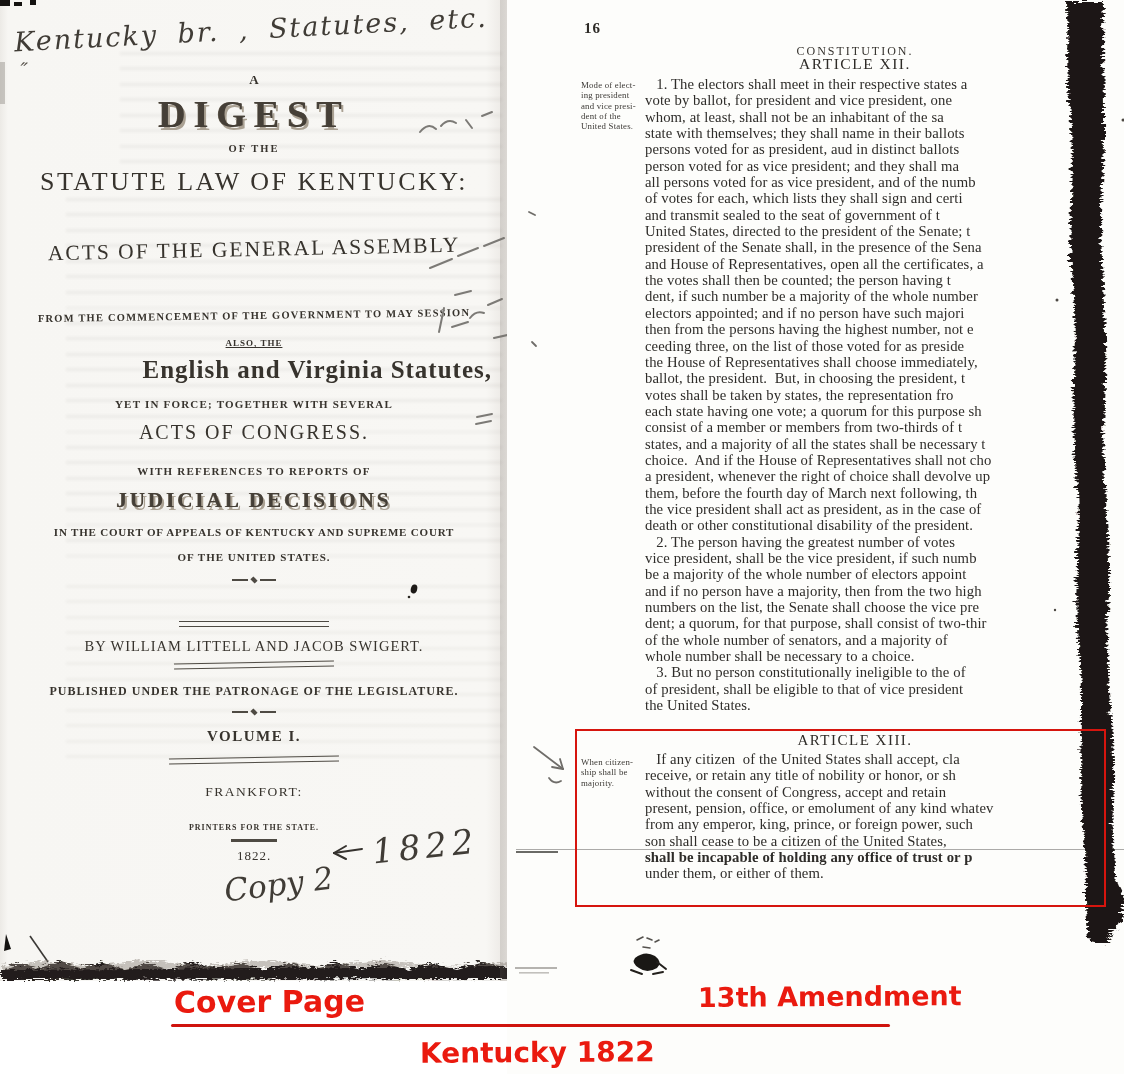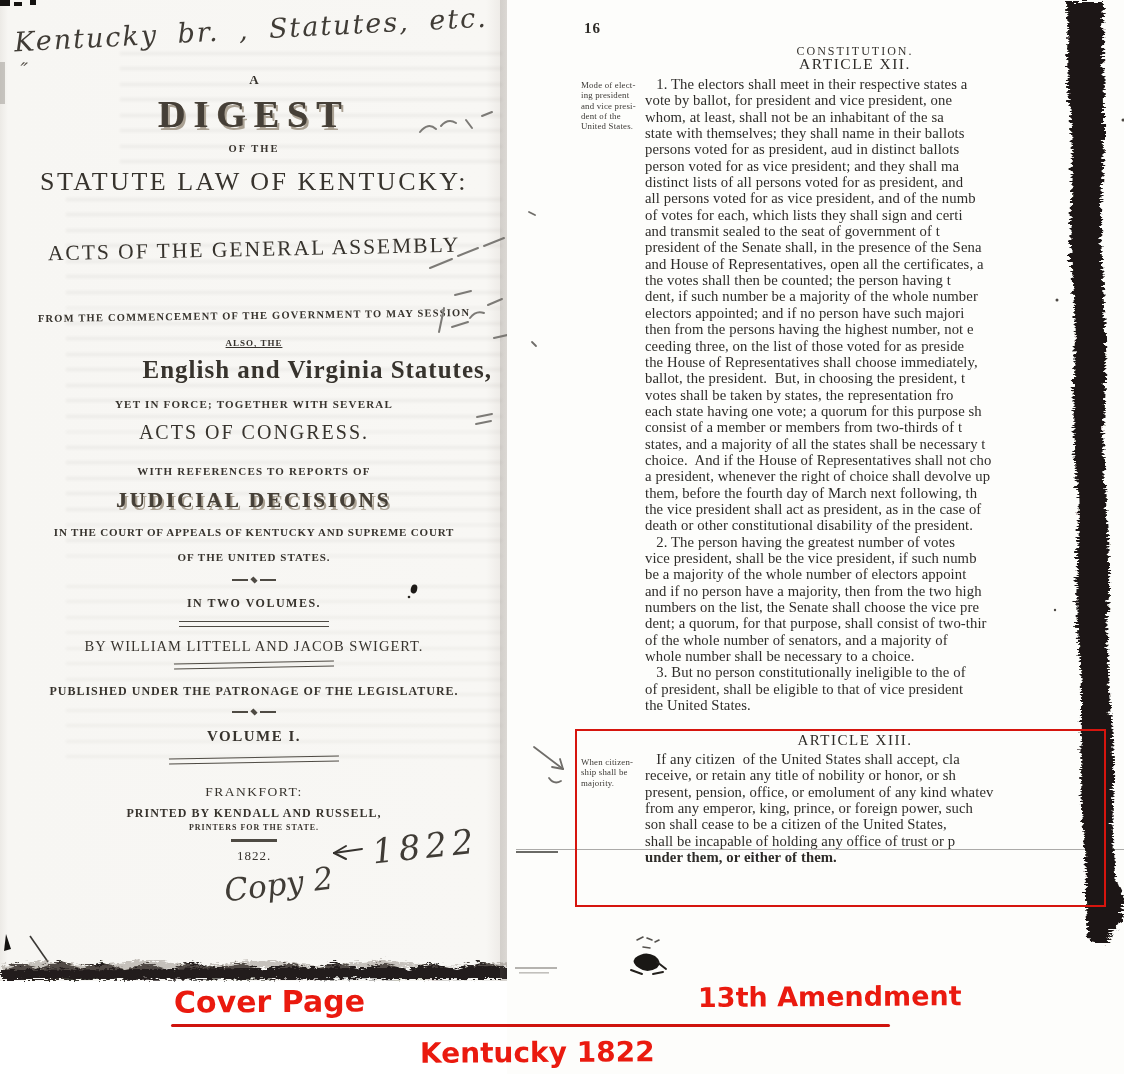--- a/index.html
+++ b/index.html
@@ -68,34 +68,32 @@
     <div class="cline shadowtype" style="top:488px;font-size:21px;letter-spacing:3px;">JUDICIAL DECISIONS</div>
     <div class="cline" style="top:526px;font-size:11px;font-weight:bold;letter-spacing:.8px;">IN THE COURT OF APPEALS OF KENTUCKY AND SUPREME COURT</div>
     <div class="cline" style="top:551px;font-size:11px;font-weight:bold;letter-spacing:1px;">OF THE UNITED STATES.</div>
 
     <div class="orn" style="left:224px;top:577px;width:60px;">
         <span class="bar"></span>
         <span class="dia"></span>
         <span class="bar"></span>
       </div>
 
-    <div class="cline" style="top:596px;font-size:12px;font-weight:bold;letter-spacing:1.5px;">IN TWO VOLUMES.</div>
     <div class="rule2" style="left:179px;top:621px;width:150px;"></div>
     <div class="cline" style="top:638px;font-size:14.5px;letter-spacing:1px;">BY WILLIAM LITTELL AND JACOB SWIGERT.</div>
     <div class="rule2" style="left:174px;top:662px;width:160px;transform:rotate(-1deg);"></div>
     <div class="cline" style="top:684px;font-size:12px;font-weight:bold;letter-spacing:1px;">PUBLISHED UNDER THE PATRONAGE OF THE LEGISLATURE.</div>
     <div class="orn" style="left:224px;top:709px;width:60px;">
         <span class="bar"></span>
         <span class="dia"></span>
         <span class="bar"></span>
       </div>
     <div class="cline" style="top:728px;font-size:15px;font-weight:bold;letter-spacing:1.5px;">VOLUME I.</div>
     <div class="rule2" style="left:169px;top:757px;width:170px;transform:rotate(-1deg);"></div>
     <div class="cline" style="top:784px;font-size:13.5px;letter-spacing:1.5px;">FRANKFORT:</div>
-    <div class="cline" style="top:806px;font-size:12px;font-weight:bold;letter-spacing:1px;">PRINTED BY KENDALL AND RUSSELL,</div>
     <div class="cline" style="top:823px;font-size:8px;font-weight:bold;letter-spacing:1px;">PRINTERS FOR THE STATE.</div>
     <div class="rule1" style="left:231px;top:839px;width:46px;"></div>
     <div class="cline" style="top:848px;font-size:13px;letter-spacing:1px;">1822.</div>
 
     <div class="abs hand" style="left:372px;top:826px;font-size:34px;letter-spacing:5px;transform:rotate(-6deg);">1822</div>
     <div class="abs hand" style="left:224px;top:866px;font-size:31px;transform:rotate(-7deg);">Copy 2</div>
 
     <svg class="abs" style="left:0;top:0;" width="508" height="981">
       <g stroke="#7c7a76" stroke-width="2" fill="none" stroke-linecap="round">
         <path d="M420,132 q8,-10 16,-3"></path>
@@ -160,24 +158,24 @@
         <div>United States.</div>
       </div>
 
     <div class="lines body-text" style="left:138px;top:76px;">
         <div>   1. The electors shall meet in their respective states a</div>
         <div>vote by ballot, for president and vice president, one</div>
         <div>whom, at least, shall not be an inhabitant of the sa</div>
         <div>state with themselves; they shall name in their ballots</div>
         <div>persons voted for as president, aud in distinct ballots</div>
         <div>person voted for as vice president; and they shall ma</div>
-        <div>distinct lists of all persons voted for as president, and</div>
         <div>all persons voted for as vice president, and of the numb</div>
         <div>of votes for each, which lists they shall sign and certi</div>
         <div>and transmit sealed to the seat of government of t</div>
+        <div>United States, directed to the president of the Senate; t</div>
         <div>president of the Senate shall, in the presence of the Sena</div>
         <div>and House of Representatives, open all the certificates, a</div>
         <div>the votes shall then be counted; the person having t</div>
         <div>dent, if such number be a majority of the whole number</div>
         <div>electors appointed; and if no person have such majori</div>
         <div>then from the persons having the highest number, not e</div>
         <div>ceeding three, on the list of those voted for as preside</div>
         <div>the House of Representatives shall choose immediately,</div>
         <div>ballot, the president.  But, in choosing the president, t</div>
         <div>votes shall be taken by states, the representation fro</div>
@@ -206,20 +204,21 @@
 
     <div class="lines mnote" style="left:74px;top:757px;">
         <div>When citizen-</div>
         <div>ship shall be</div>
         <div>majority.</div>
       </div>
 
     <div class="lines body-text a13-body" style="left:138px;top:751px;">
         <div>   If any citizen  of the United States shall accept, cla</div>
         <div>receive, or retain any title of nobility or honor, or sh</div>
+        <div>without the consent of Congress, accept and retain</div>
         <div>present, pension, office, or emolument of any kind whatev</div>
         <div>from any emperor, king, prince, or foreign power, such</div>
         <div>son shall cease to be a citizen of the United States,</div>
         <div>shall be incapable of holding any office of trust or p</div>
         <div>under them, or either of them.</div>
       </div>
 
     <div class="scanline" style="left:9px;top:849px;width:608px;height:1.3px;"></div>
     <div class="scanline" style="left:9px;top:851px;width:42px;height:2px;background:#6a6a66;"></div>
 

